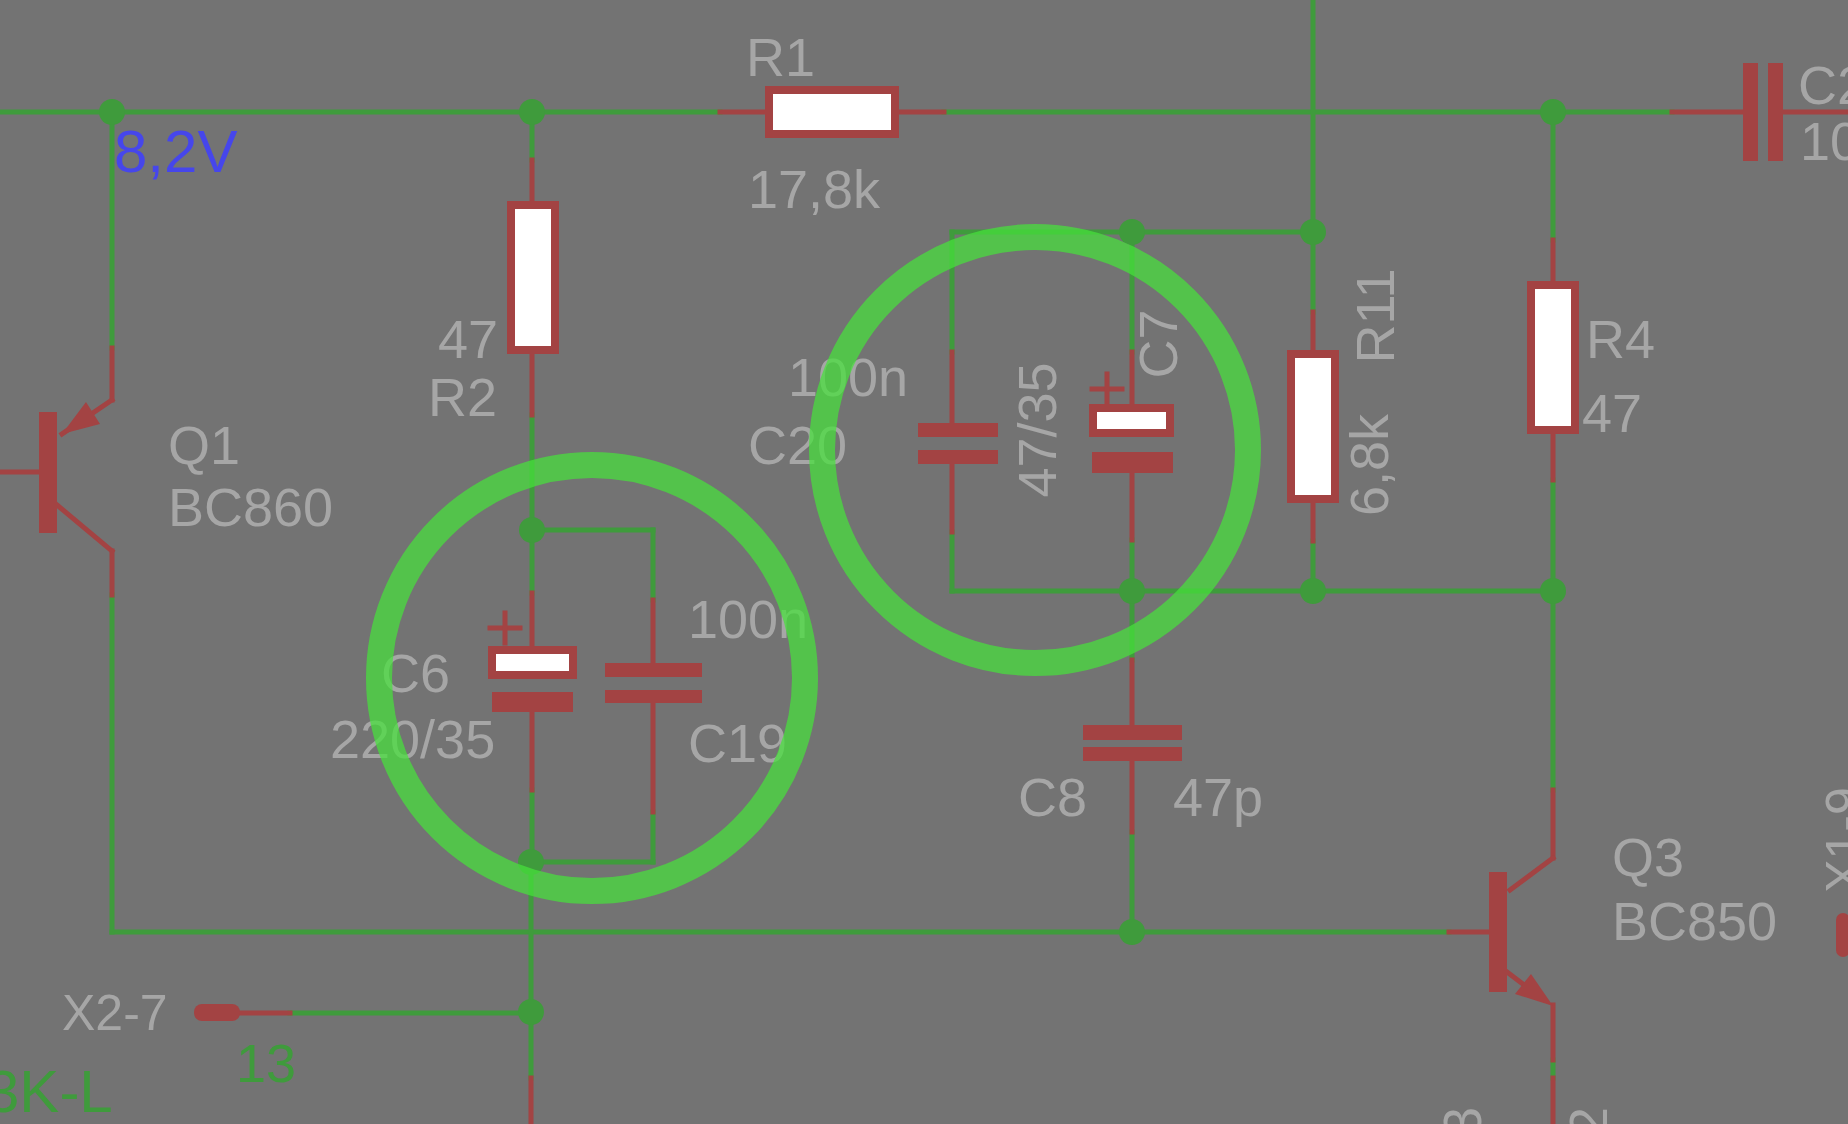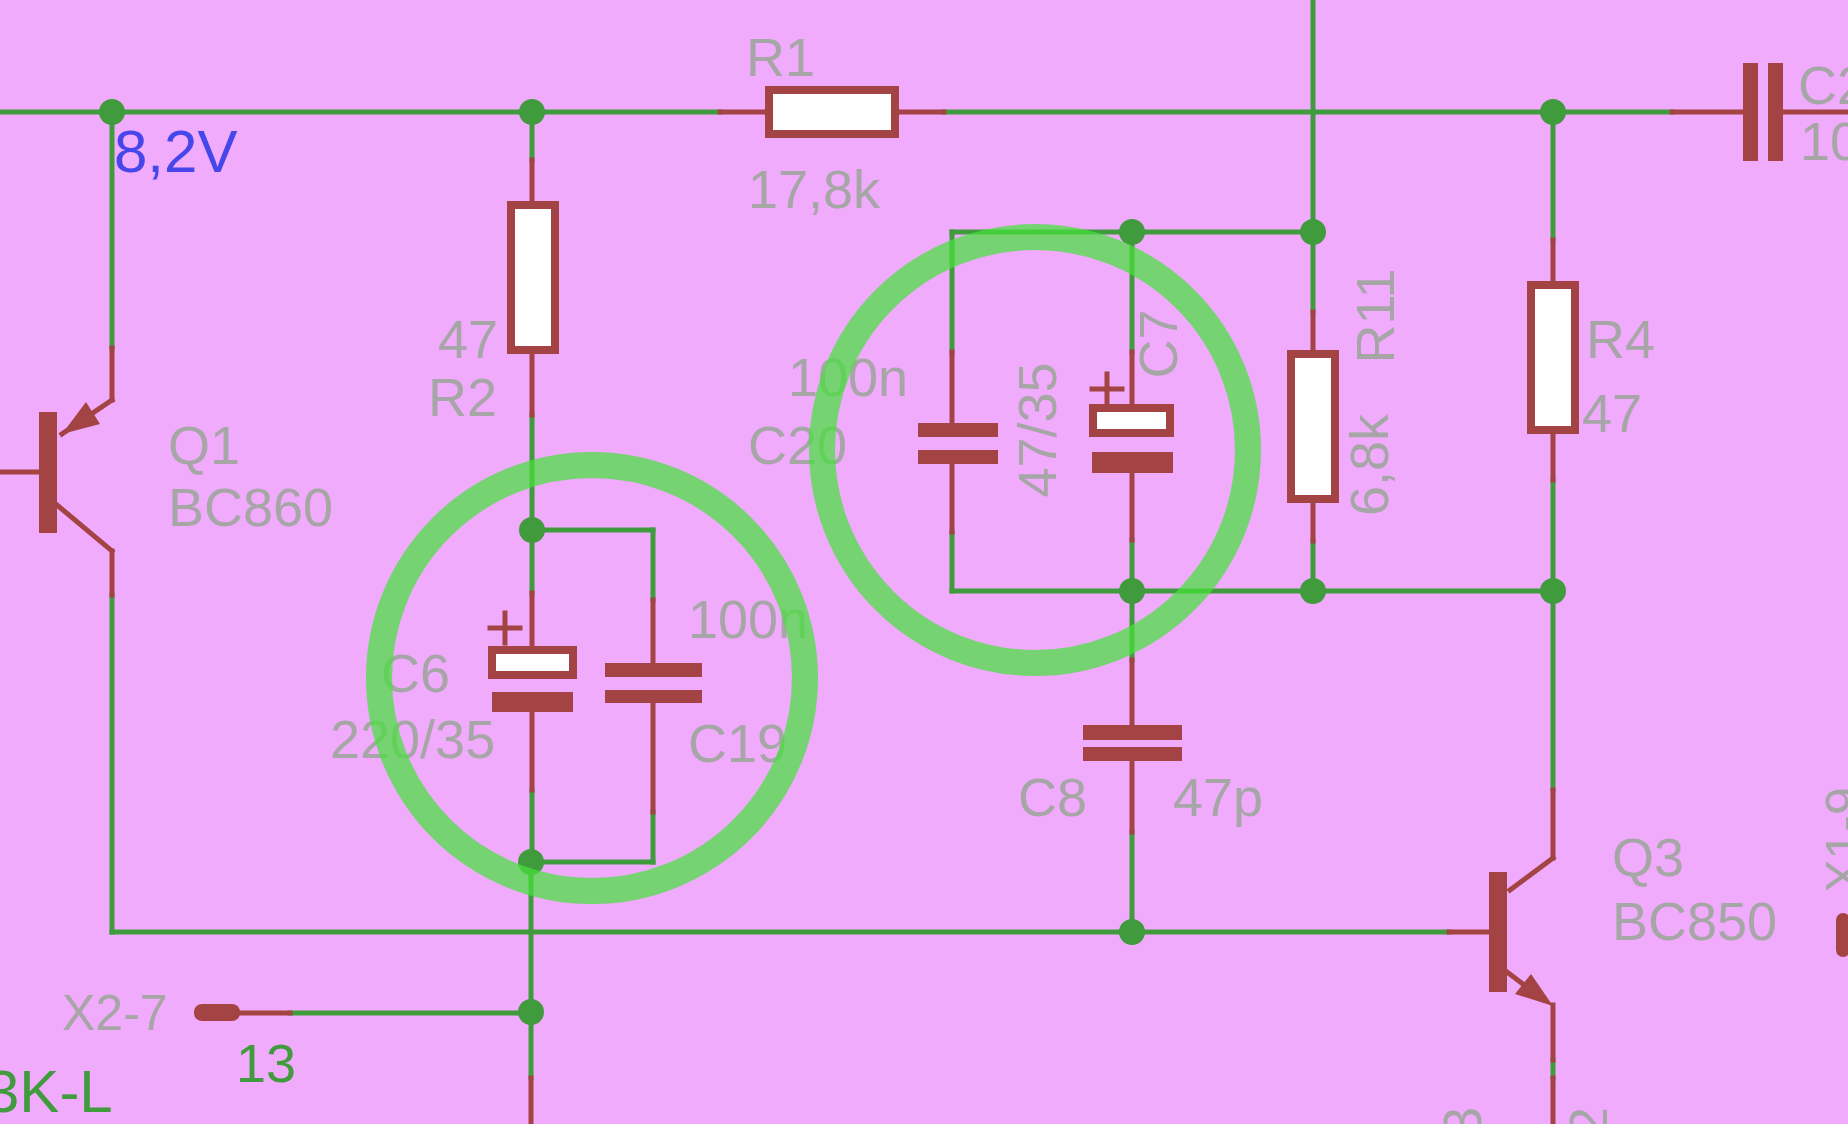--- a/index.html
+++ b/index.html
@@ -1,16 +1,16 @@
 <!DOCTYPE html>
 <html><head>
 <meta charset="utf-8">
 <style>
   html,body{margin:0;padding:0;background:#ffffff;}
-  .stage{position:relative;width:1848px;height:1124px;overflow:hidden;background:#f0abfc;text-align:right;}
+  .stage{position:relative;width:1848px;height:1124px;overflow:hidden;background:#737373;text-align:right;}
   svg{display:block}
   text{font-family:"Liberation Sans","DejaVu Sans",sans-serif;}
 </style>
 </head>
 <body>
 
 <div class="stage">
   <svg width="1848" height="1124" viewBox="0 0 1848 1124" xmlns="http://www.w3.org/2000/svg">
       <line x1="0" y1="112" x2="720" y2="112" stroke="#3f9b3c" stroke-width="5" stroke-linecap="square"></line>
       <line x1="944" y1="112" x2="1672" y2="112" stroke="#3f9b3c" stroke-width="5" stroke-linecap="square"></line>

